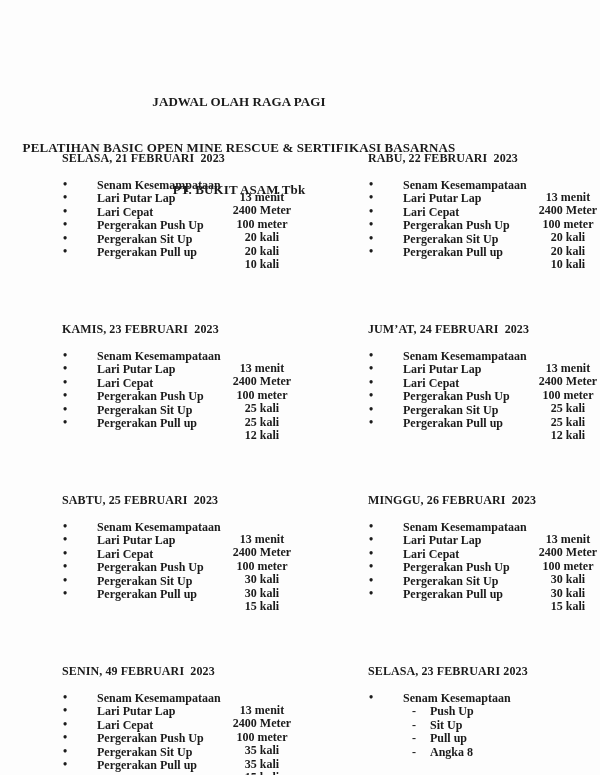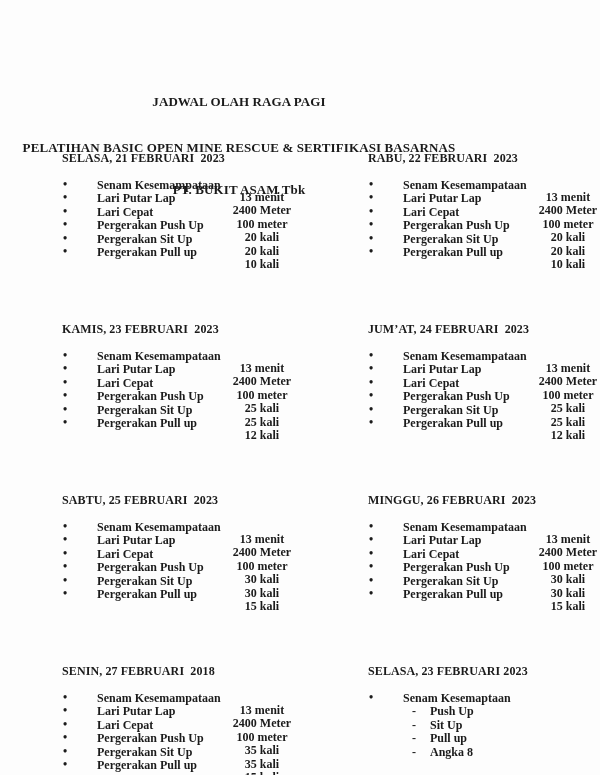--- a/index.html
+++ b/index.html
@@ -251,21 +251,21 @@
             <span class="val">30 kali</span>
           </div>
           <div class="row">
             <span class="bullet">•</span>
             <span class="name">Pergerakan Pull up</span>
             <span class="val">15 kali</span>
           </div>
         </div>
       </section>
       <section>
-        <div class="sec-title">SENIN, 27 FEBRUARI  2018</div>
+        <div class="sec-title">SENIN, 49 FEBRUARI  2023</div>
         <div class="rows">
           <div class="row">
             <span class="bullet">•</span>
             <span class="name">Senam Kesemampataan</span>
             <span class="val">13 menit</span>
           </div>
           <div class="row">
             <span class="bullet">•</span>
             <span class="name">Lari Putar Lap</span>
             <span class="val">2400 Meter</span>

